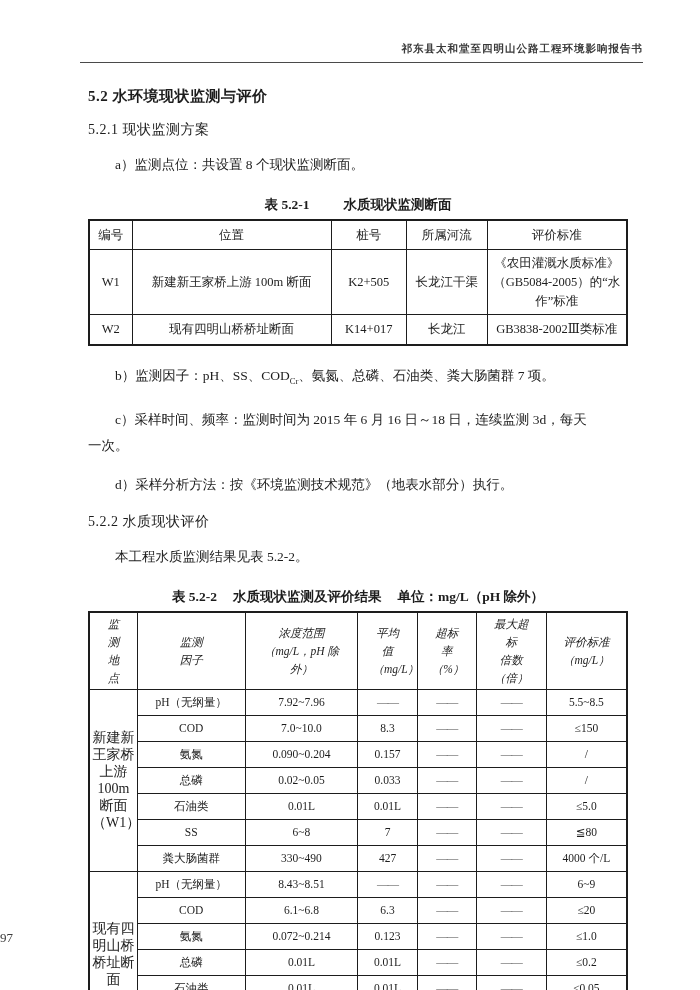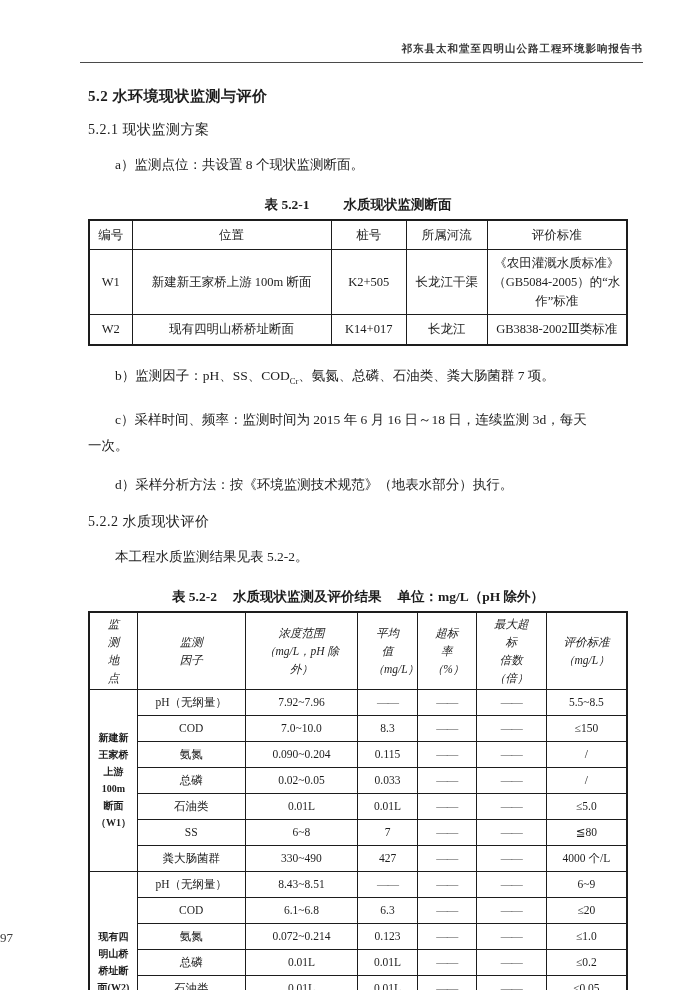--- a/index.html
+++ b/index.html
@@ -28,21 +28,21 @@
   .t1 th,.t1 td,.t2 th,.t2 td{
     border:1px solid #1d1d1d;text-align:center;vertical-align:middle;padding:1px 2px;
     overflow:hidden;
   }
   table.t1,table.t2{border:2px solid #1d1d1d;}
   .t1 th{font-weight:normal;height:26px;}
   .t1 td{height:27px;}
   .t1 tr.tall td{height:62px;line-height:19px;}
   .t2 th{font-weight:normal;height:42px;line-height:18px;padding:2px 14px;font-style:italic;}
   .t2 td{height:23px;}
-  .t2 .site{line-height:17px;font-size:10px;font-weight:bold;}
+  .t2 .site{line-height:17px;font-size:14px;}
   .dash{color:#6d6d6d;letter-spacing:-1px;}
   .page-num{position:absolute;bottom:44px;left:0;width:100%;text-align:left;font-size:13px;color:#3a3a3a;}
 </style>
 </head>
 <body>
 
 <div class="page">
 
   <div class="doc-header">
     <span>祁东县太和堂至四明山公路工程环境影响报告书</span>
@@ -169,21 +169,21 @@
         <td>COD</td>
         <td>7.0~10.0</td>
         <td>8.3</td>
         <td class="dash">——</td>
         <td class="dash">——</td>
         <td>≤150</td>
       </tr>
       <tr>
         <td>氨氮</td>
         <td>0.090~0.204</td>
-        <td>0.115</td>
+        <td>0.157</td>
         <td class="dash">——</td>
         <td class="dash">——</td>
         <td>/</td>
       </tr>
       <tr>
         <td>总磷</td>
         <td>0.02~0.05</td>
         <td>0.033</td>
         <td class="dash">——</td>
         <td class="dash">——</td>

